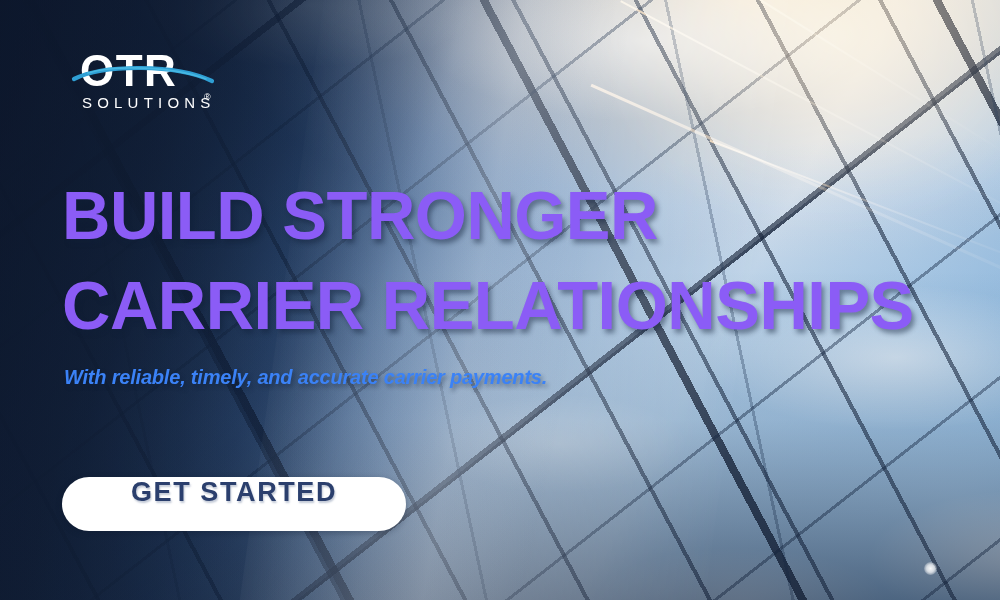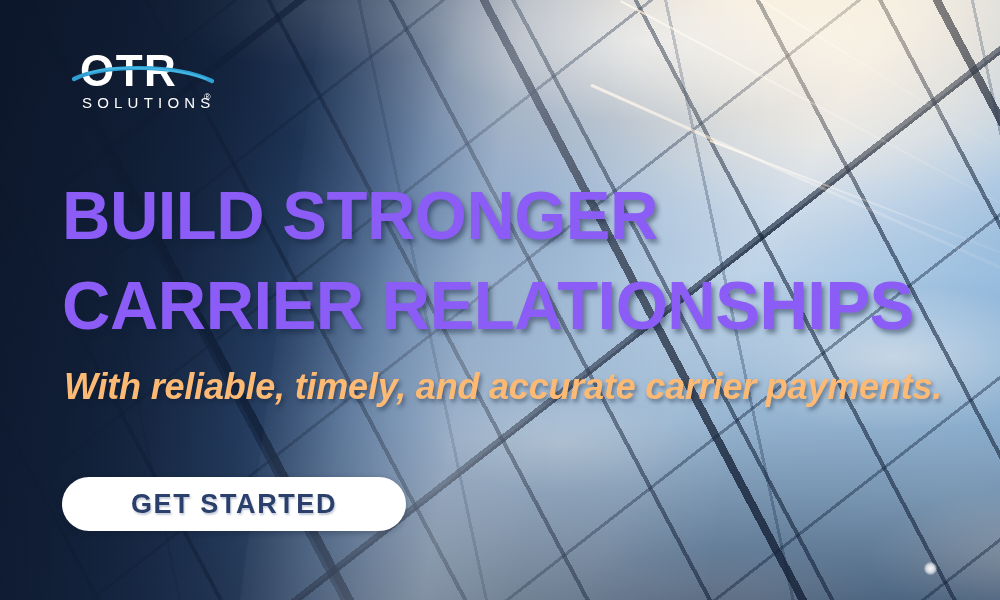--- a/index.html
+++ b/index.html
@@ -152,36 +152,36 @@
     line-height:1.33;
     letter-spacing:-0.5px;
     text-shadow:3px 4px 5px rgba(16,30,56,0.45);
     white-space:nowrap;
   }
   .headline .hl-line { display:block; transform:scaleX(0.985); transform-origin:left center; }
 
   
   .subtitle {
     position:absolute; left:64px; top:366px; width:900px;
-    color:#fdba74;
+    color:#3b82f6;
     font-family:"Liberation Sans", sans-serif;
     font-weight:700; font-style:italic;
-    font-size:36px;
+    font-size:20px;
     letter-spacing:-0.2px;
     text-shadow:2px 3px 4px rgba(16,30,56,0.45);
     white-space:nowrap;
   }
 
   
   .cta {
     position:absolute; left:62px; top:477px;
     width:344px; height:54px;
     background:#ffffff;
     border:none; border-radius:27px;
-    display:flex; align-items:center; justify-content:center;
+    display:flex; align-items:flex-start; justify-content:center;
     cursor:pointer;
     box-shadow:0 2px 6px rgba(10,20,40,0.30);
   }
   .cta-label {
     color:#2b3f6d;
     font-family:"Liberation Sans", sans-serif;
     font-weight:700;
     font-size:27px;
     letter-spacing:1.6px;
     text-shadow:1px 2px 2px rgba(120,135,165,0.45);

